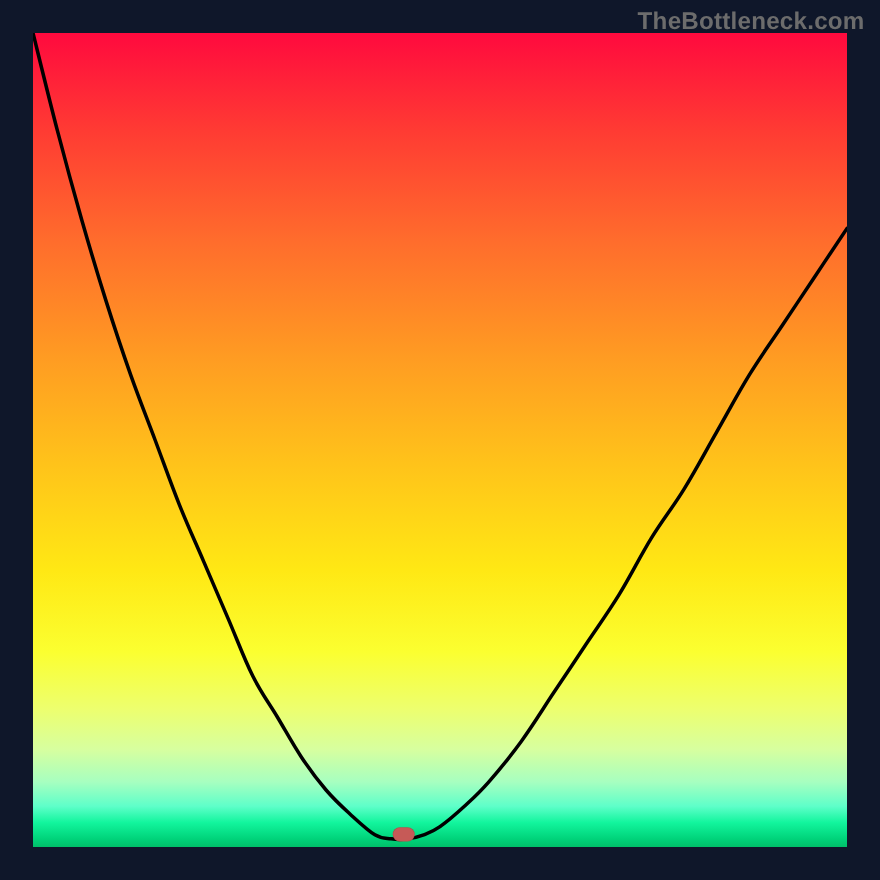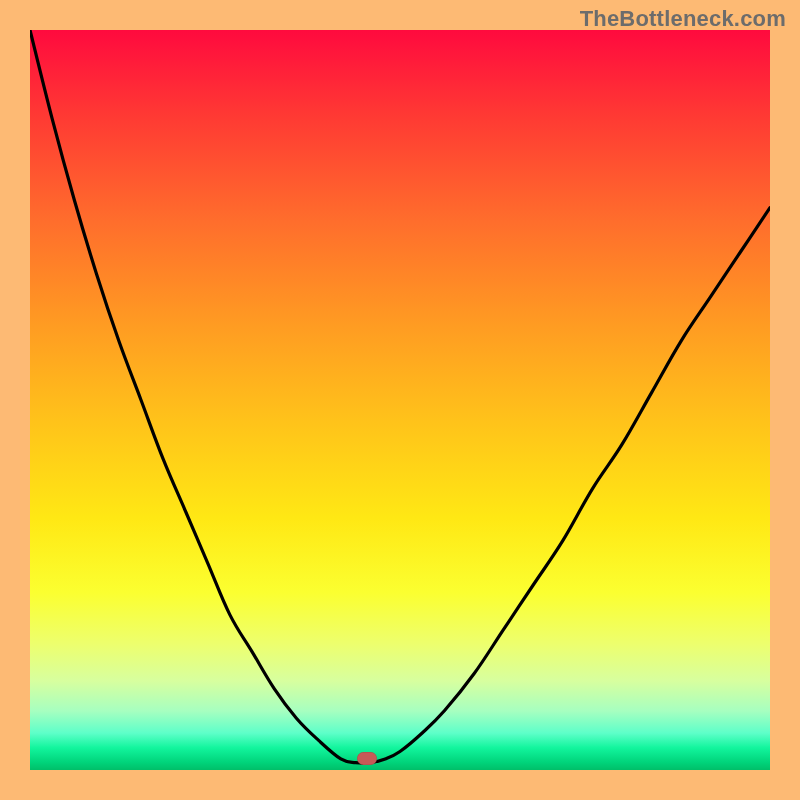--- a/index.html
+++ b/index.html
@@ -1,21 +1,21 @@
 <!DOCTYPE html>
 <html><head>
 <meta charset="utf-8">
 <style>
   * { margin: 0; padding: 0; box-sizing: border-box; }
   html, body { width: 800px; height: 800px; overflow: hidden; background: #000; }
   .frame {
     position: relative;
     width: 800px;
     height: 800px;
-    background: #fdba74;
+    background: #0f172a;
   }
   .watermark {
     position: absolute;
     top: 6px;
     right: 14px;
     font-family: Arial, Helvetica, sans-serif;
     font-size: 22px;
     font-weight: 600;
     color: #6c6c6c;
     letter-spacing: 0.2px;

